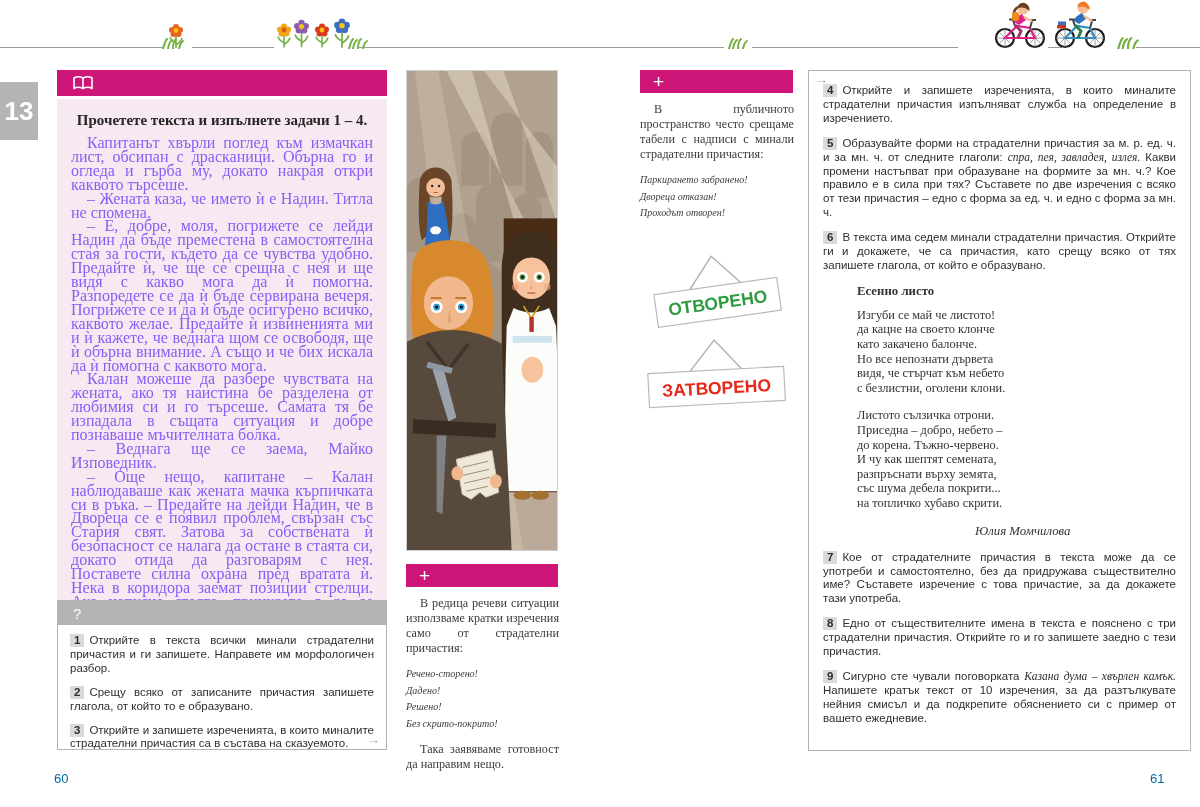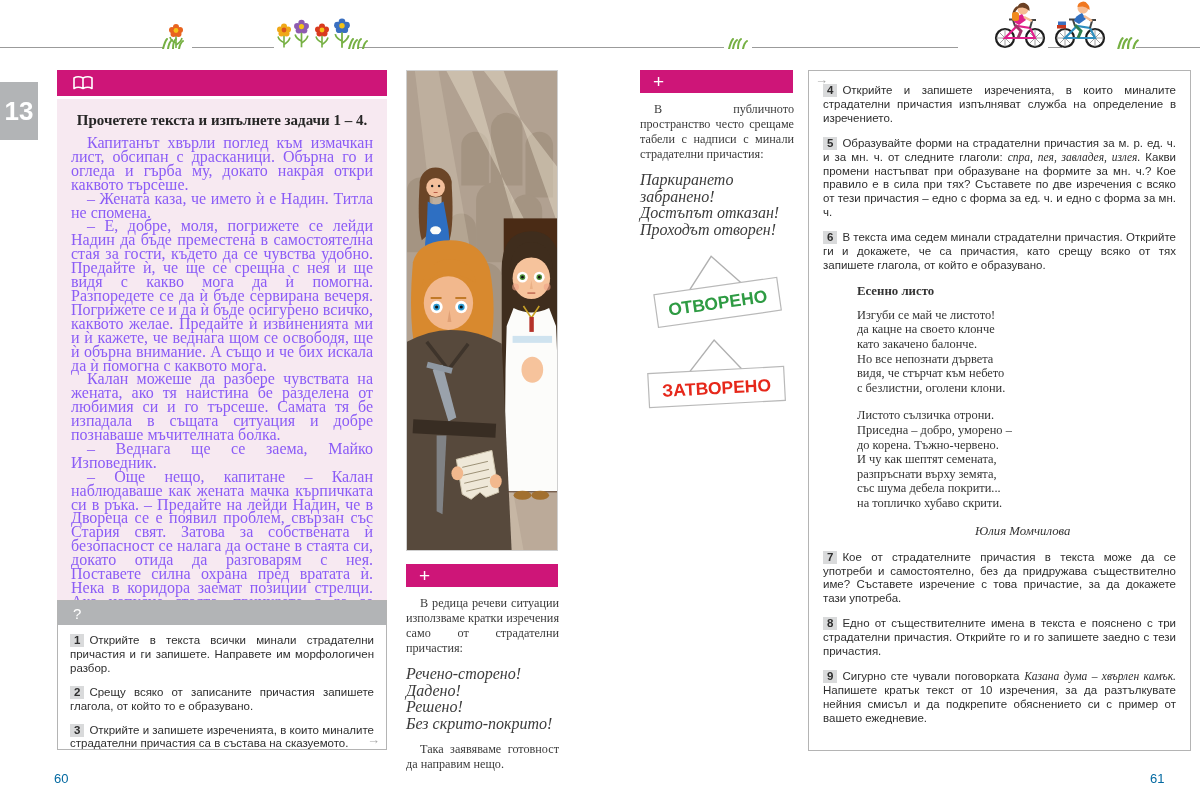--- a/index.html
+++ b/index.html
@@ -38,21 +38,21 @@
   #illustration{position:absolute;left:406px;top:70px;width:152px;height:481px;border:1px solid #cfcfcf;
     box-sizing:border-box;}
   #mid-bar{position:absolute;left:406px;top:564px;width:152px;}
   .plus-bar{height:23px;background:#ce1578;display:flex;align-items:center;padding-left:13px;
     color:#fff;font-size:19px;font-weight:normal;box-sizing:border-box;}
   .info-text{position:absolute;font-family:"Liberation Serif","DejaVu Serif",serif;color:#3b3b3b;}
   #mid-text{left:406px;top:596px;width:153px;}
   #right-text{left:640px;top:102px;width:154px;}
   .info-p{font-size:12.2px;line-height:15px;text-align:justify;text-indent:14px;margin:0;}
   .examples{margin:10px 0 10px 0;}
-  .example-line{font-style:italic;font-size:16px;line-height:16.5px;}
+  .example-line{font-style:italic;font-size:10px;line-height:16.5px;}
   
   #right-bar{position:absolute;left:640px;top:70px;width:153px;}
   .sign{position:absolute;}
   
   #right-box{left:808px;top:70px;width:383px;height:681px;padding:13px 14px 10px 14px;}
   .rtask{font-size:11.5px;line-height:13.9px;color:#2e2e2e;text-align:justify;margin:0 0 11px 0;}
   #poem-block{margin:2px 0 12px 34px;font-family:"Liberation Serif","DejaVu Serif",serif;color:#333;}
   #poem-title{font-weight:bold;font-size:12.8px;margin-bottom:9px;}
   .poem-line{font-size:12.4px;line-height:14.6px;}
   .stanza{margin-bottom:13px;}
@@ -311,21 +311,21 @@
 
   <div id="right-bar">
     <div class="plus-bar">
         <span>+</span>
       </div>
   </div>
   <div id="right-text" class="info-text">
     <p class="info-p">В публичното пространство често срещаме табели с надписи с минали страдателни причастия:</p>
     <div class="examples">
       <div class="example-line">Паркирането забранено!</div>
-      <div class="example-line">Достъпът отказан!</div>
+      <div class="example-line">Двореца отказан!</div>
       <div class="example-line">Проходът отворен!</div>
     </div>
   </div>
 
   <svg class="sign" style="left:640px;top:246px;" width="152" height="82" viewBox="0 0 152 82">
     <g transform="rotate(-8 76 45)">
       <polyline points="40,52 76,10 112,52" fill="none" stroke="#b0b0b0" stroke-width="1.4"></polyline>
       <rect x="14" y="40" width="124" height="33" fill="#fff" stroke="#b9b9b9" stroke-width="1.2"></rect>
       <text x="76" y="63" text-anchor="middle" font-size="17.5" font-weight="bold" font-family="Liberation Sans, sans-serif" fill="#2e9b43">ОТВОРЕНО</text>
     </g>
@@ -352,21 +352,21 @@
       <div class="stanza">
         <div class="poem-line">Изгуби се май че листото!</div>
         <div class="poem-line">да кацне на своето клонче</div>
         <div class="poem-line">като закачено балонче.</div>
         <div class="poem-line">Но все непознати дървета</div>
         <div class="poem-line">видя, че стърчат към небето</div>
         <div class="poem-line">с безлистни, оголени клони.</div>
       </div>
       <div class="stanza">
         <div class="poem-line">Листото сълзичка отрони.</div>
-        <div class="poem-line">Приседна – добро, уморено –</div>
+        <div class="poem-line">Приседна – добро, небето –</div>
         <div class="poem-line">до корена. Тъжно-червено.</div>
         <div class="poem-line">И чу как шептят семената,</div>
         <div class="poem-line">разпръснати върху земята,</div>
         <div class="poem-line">със шума дебела покрити...</div>
         <div class="poem-line">на топличко хубаво скрити.</div>
       </div>
       <div id="poem-author">Юлия Момчилова</div>
     </div>
 
     <p class="rtask"><span class="chip">7</span><span>Кое от страдателните причастия в текста може да се употреби и самостоятелно, без да придружава съществително име? Съставете изречение с това причастие, за да докажете тази употреба.</span></p>

